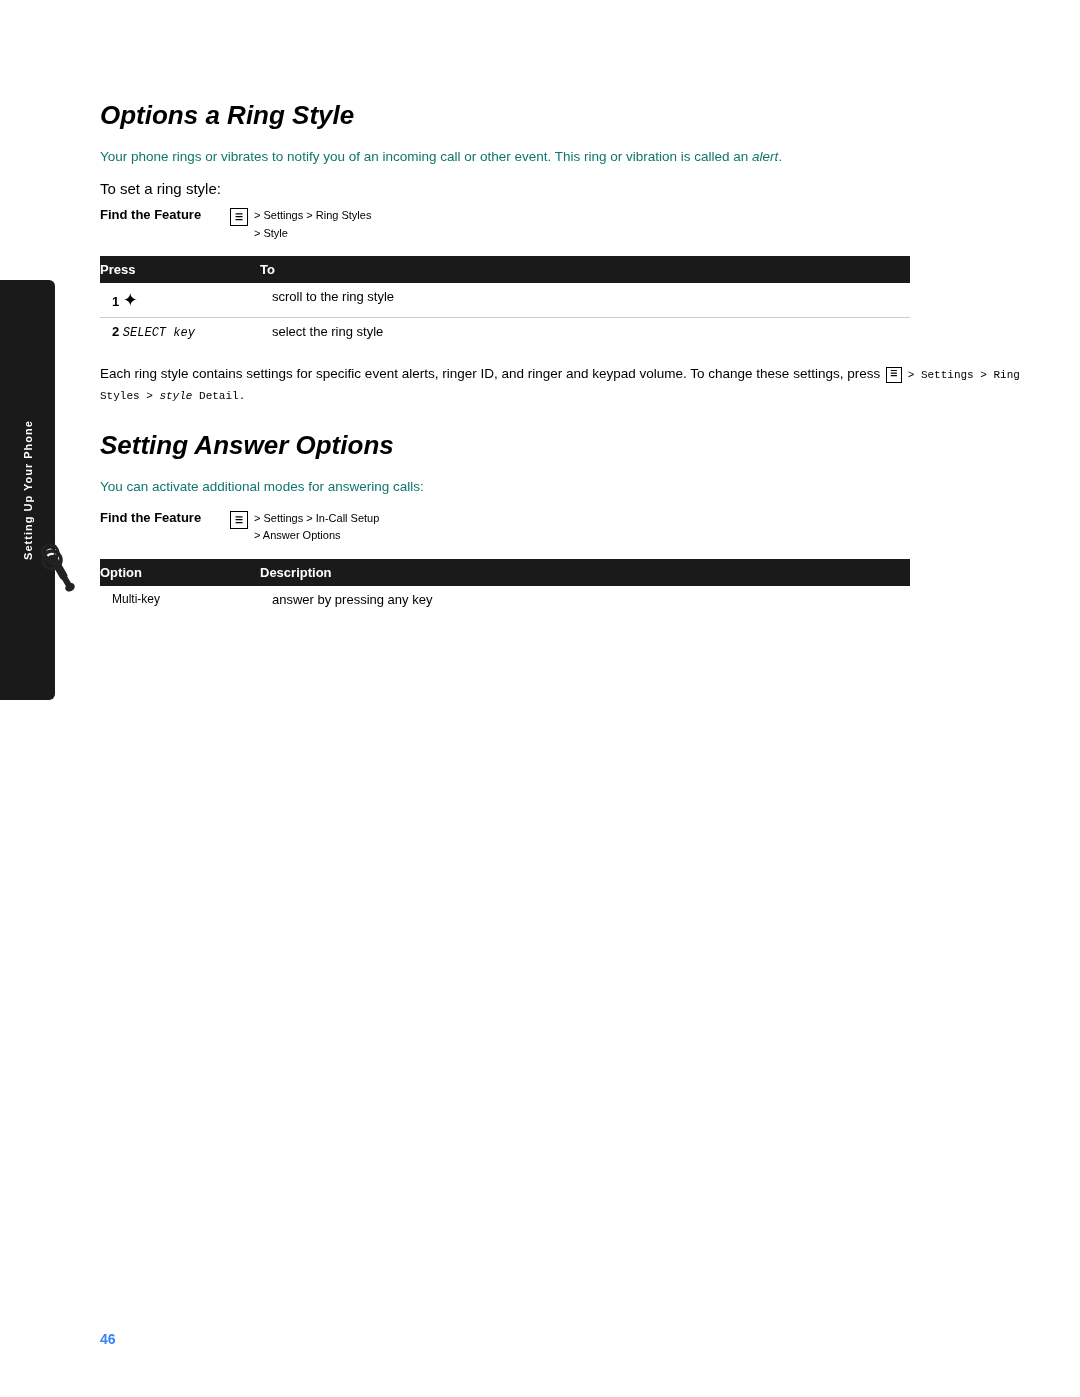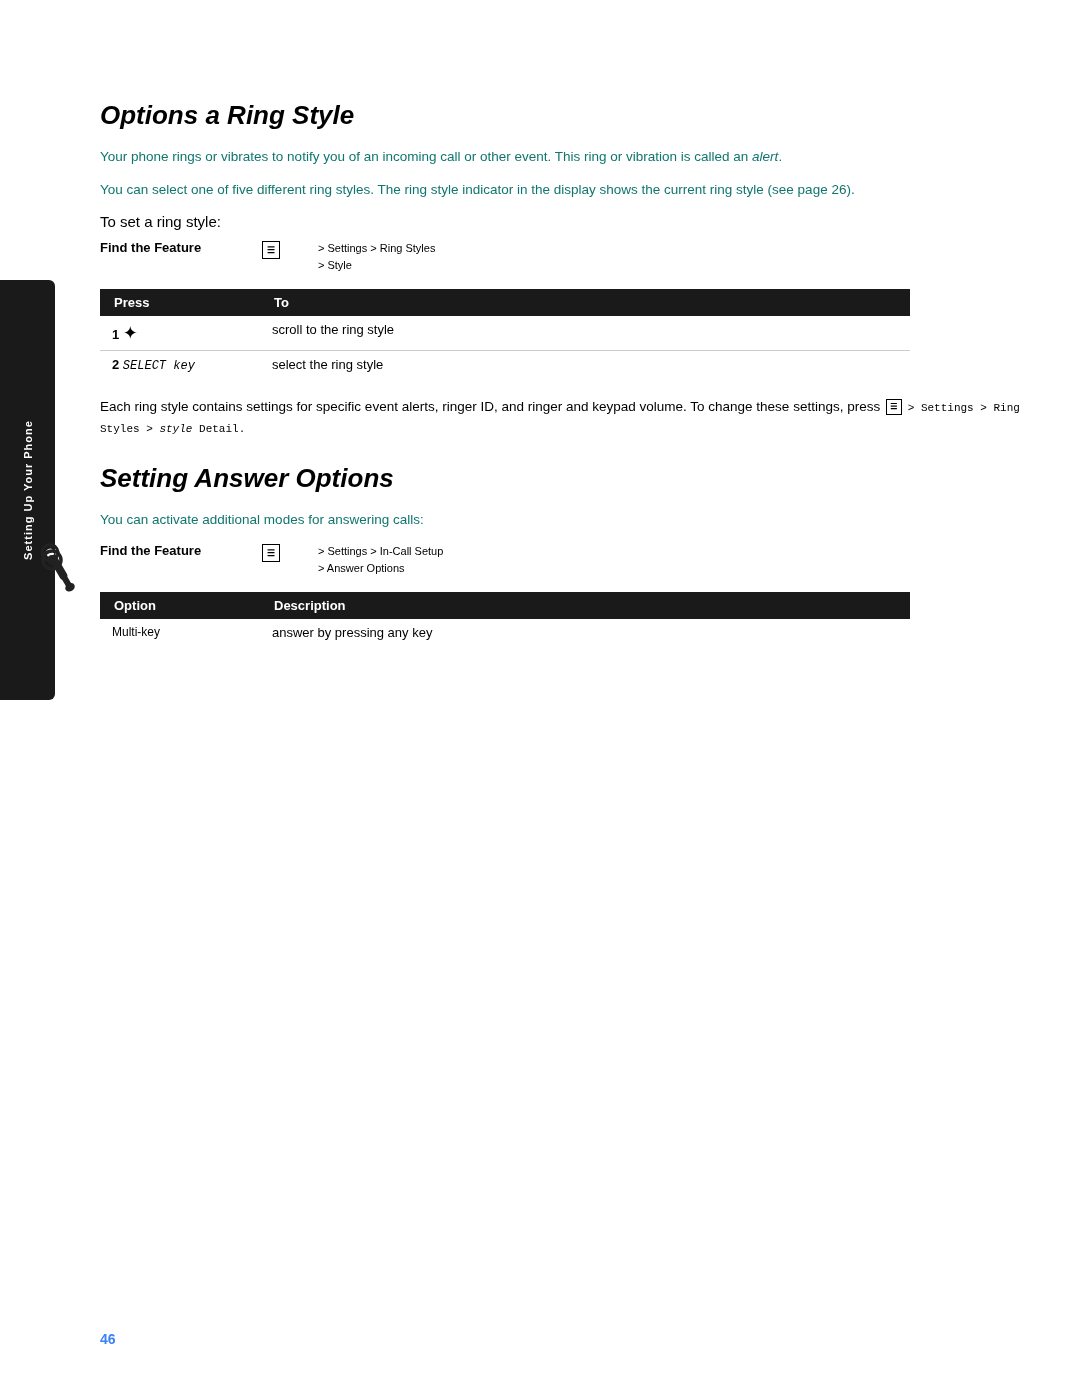--- a/index.html
+++ b/index.html
@@ -78,21 +78,20 @@
     }
 
     .body-text em {
       font-style: italic;
     }
 
     .find-feature-row {
       display: flex;
       align-items: flex-start;
       margin-bottom: 14px;
-      gap: 32px;
     }
 
     .find-feature-label {
       font-size: 13px;
       font-weight: bold;
       min-width: 130px;
       color: #000;
     }
 
     .menu-icon {
@@ -120,21 +119,21 @@
       border-collapse: collapse;
       width: 88%;
     }
 
     .table-header {
       background: #1a1a1a;
       color: #ffffff;
     }
 
     .table-header th {
-      padding: 6px 14px;
+      padding: 6px 0;
       font-size: 13px;
       font-weight: bold;
       text-align: left;
     }
 
     .table-row td {
       padding: 6px 12px;
       font-size: 13px;
       border-bottom: 1px solid #cccccc;
       vertical-align: top;
@@ -221,21 +220,20 @@
   </div>
 
   <div class="content-area">
 
     <h1 class="section-title">Options a Ring Style</h1>
 
     <p class="body-text">
       <span>Your phone rings or vibrates to notify you of an incoming call or other event. This ring or vibration is called an </span><em>alert</em><span>.</span>
     </p>
 
-    <p class="body-text">You can select one of five different ring styles. The ring style indicator in the display shows the current ring style (see page 26).</p>
 
     <p class="to-set-text">To set a ring style:</p>
 
     <div class="find-feature-row">
       <span class="find-feature-label">Find the Feature</span>
       <span class="menu-icon">☰</span>
       <div class="find-feature-path">
         <div>&gt; Settings &gt; Ring Styles</div>
         <div>&gt; Style</div>
       </div>

